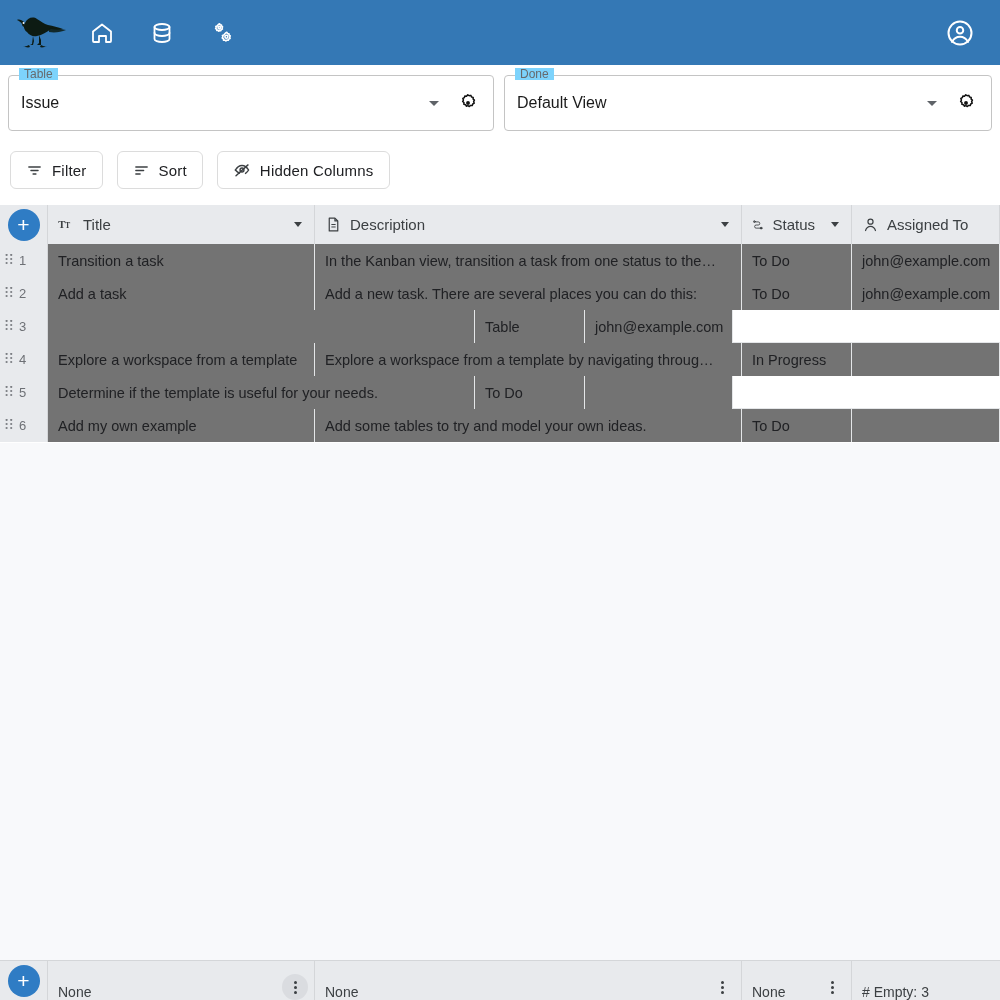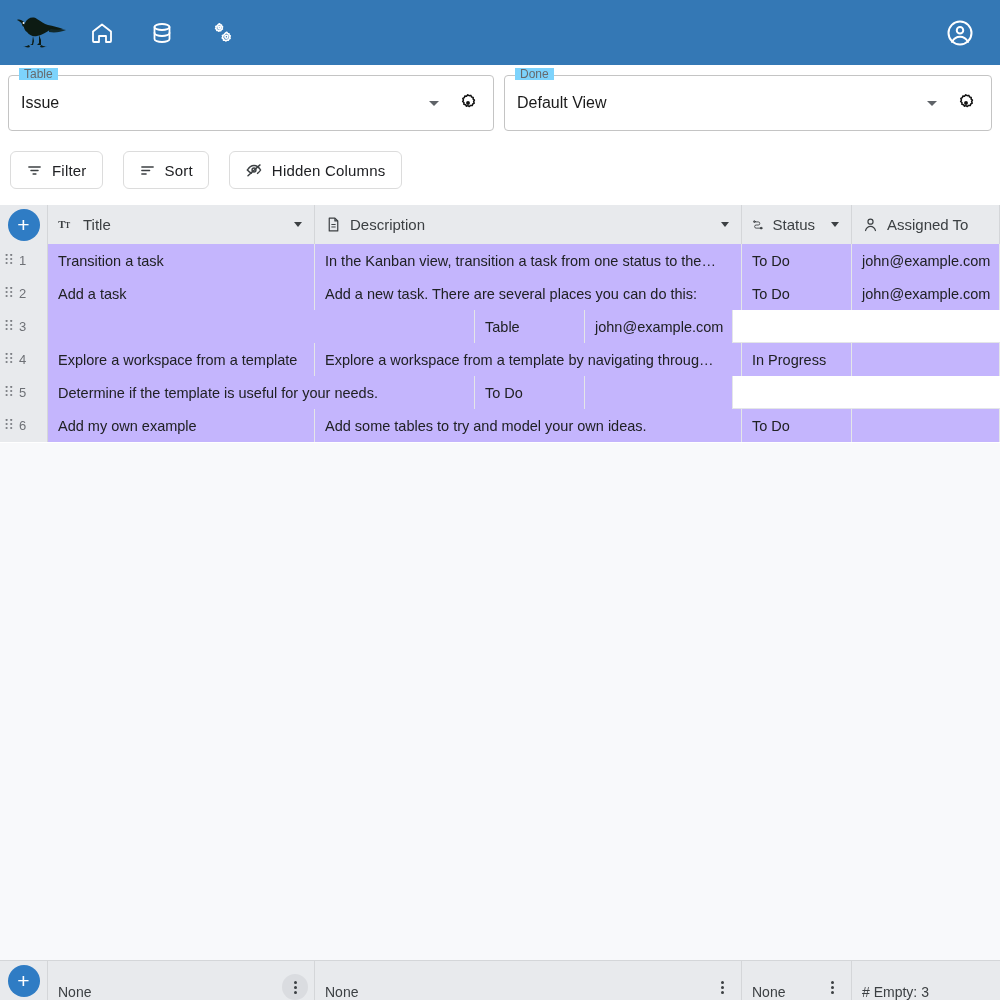--- a/index.html
+++ b/index.html
@@ -68,21 +68,21 @@
   }
   .field-gear {
     width: 34px; height: 34px; margin-right: 8px;
     display: flex; align-items: center; justify-content: center;
     cursor: pointer;
   }
 
   
   .toolbar {
     position: absolute; top: 151px; left: 10px;
-    display: flex; align-items: flex-end; gap: 20px;
+    display: flex; align-items: flex-end; gap: 14px;
   }
   .tb-btn {
     height: 38px; padding: 0 15px;
     display: flex; align-items: center; gap: 9px;
     border: 1px solid #dcdcdc; border-radius: 6px;
     background: #ffffff; cursor: pointer;
     font-size: 15px; color: #202124;
     letter-spacing: .2px;
   }
 
@@ -140,21 +140,21 @@
     border-right: 1px solid #d4d6d9;
     font-size: 13px; color: #6d7075;
     cursor: grab;
   }
   .cell {
     height: 33px; display: flex; align-items: center;
     padding: 0 10px;
     border-right: 1px solid #e4e6e8;
     font-size: 14.5px; color: #202124;
     white-space: nowrap; overflow: hidden;
-    background: #c4b5fd;
+    background: #737373;
     cursor: cell;
   }
   .cell.truncate { text-overflow: ellipsis; }
 
   .grid-fill {
     position: absolute; top: 443px; left: 0;
     width: 1000px; height: 519px;
     background: #f8f9fb;
   }
 

